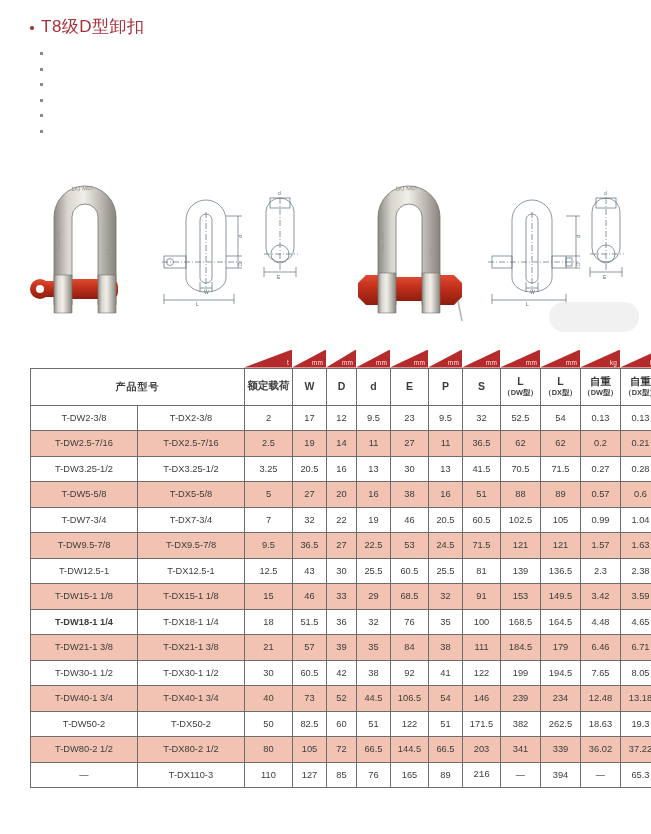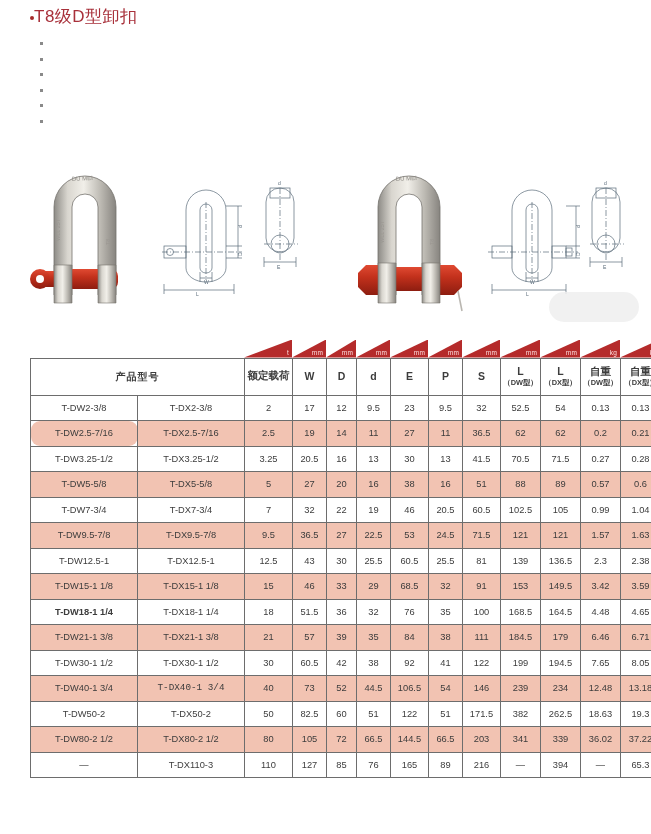--- a/index.html
+++ b/index.html
@@ -11,22 +11,22 @@
     font-family: "Liberation Sans", "DejaVu Sans", sans-serif;
     color: #404040;
     overflow: hidden;
     position: relative;
   }
 
   
   .title-row {
     display: flex;
     align-items: center;
-    gap: 0;
-    padding: 8px 0 0 30px;
+    gap: 7px;
+    padding: 18px 0 0 30px;
   }
   .title-bullet {
     width: 4px; height: 4px;
     border-radius: 50%;
     background: #a52a2a;
     flex: 0 0 auto;
     margin-top: 2px;
   }
   .title-text {
     font-size: 17px;
@@ -459,21 +459,21 @@
           <td style="width: 34px;">9.5</td>
           <td style="width: 38px;">23</td>
           <td style="width: 34px;">9.5</td>
           <td style="width: 38px;">32</td>
           <td style="width: 40px;">52.5</td>
           <td style="width: 40px;">54</td>
           <td style="width: 40px;">0.13</td>
           <td style="width: 40px;">0.13</td>
         </tr>
         <tr class="alt">
-          <td style="width: 106px; border-radius: 9px;">T-DW2.5-7/16</td>
+          <td style="width: 106px;">T-DW2.5-7/16</td>
           <td style="width: 108px;">T-DX2.5-7/16</td>
           <td style="width: 48px;">2.5</td>
           <td style="width: 34px;">19</td>
           <td style="width: 30px;">14</td>
           <td style="width: 34px;">11</td>
           <td style="width: 38px;">27</td>
           <td style="width: 34px;">11</td>
           <td style="width: 38px;">36.5</td>
           <td style="width: 40px;">62</td>
           <td style="width: 40px;">62</td>
@@ -610,21 +610,21 @@
           <td style="width: 38px;">92</td>
           <td style="width: 34px;">41</td>
           <td style="width: 38px;">122</td>
           <td style="width: 40px;">199</td>
           <td style="width: 40px;">194.5</td>
           <td style="width: 40px;">7.65</td>
           <td style="width: 40px;">8.05</td>
         </tr>
         <tr class="alt">
           <td style="width: 106px;">T-DW40-1 3/4</td>
-          <td style="width: 108px; font-family: Liberation Mono, monospace;">T-DX40-1 3/4</td>
+          <td style="width: 108px;">T-DX40-1 3/4</td>
           <td style="width: 48px;">40</td>
           <td style="width: 34px;">73</td>
           <td style="width: 30px;">52</td>
           <td style="width: 34px;">44.5</td>
           <td style="width: 38px;">106.5</td>
           <td style="width: 34px;">54</td>
           <td style="width: 38px;">146</td>
           <td style="width: 40px;">239</td>
           <td style="width: 40px;">234</td>
           <td style="width: 40px;">12.48</td>
@@ -662,21 +662,21 @@
         </tr>
         <tr>
           <td style="width: 106px;">—</td>
           <td style="width: 108px;">T-DX110-3</td>
           <td style="width: 48px;">110</td>
           <td style="width: 34px;">127</td>
           <td style="width: 30px;">85</td>
           <td style="width: 34px;">76</td>
           <td style="width: 38px;">165</td>
           <td style="width: 34px;">89</td>
-          <td style="width: 38px;">216</td>
+          <td style="width: 38px; font-family: Liberation Mono, monospace;">216</td>
           <td style="width: 40px;">—</td>
           <td style="width: 40px;">394</td>
           <td style="width: 40px;">—</td>
           <td style="width: 40px;">65.3</td>
         </tr>
       </tbody>
   </table>
 </div>
 
 </body></html>

